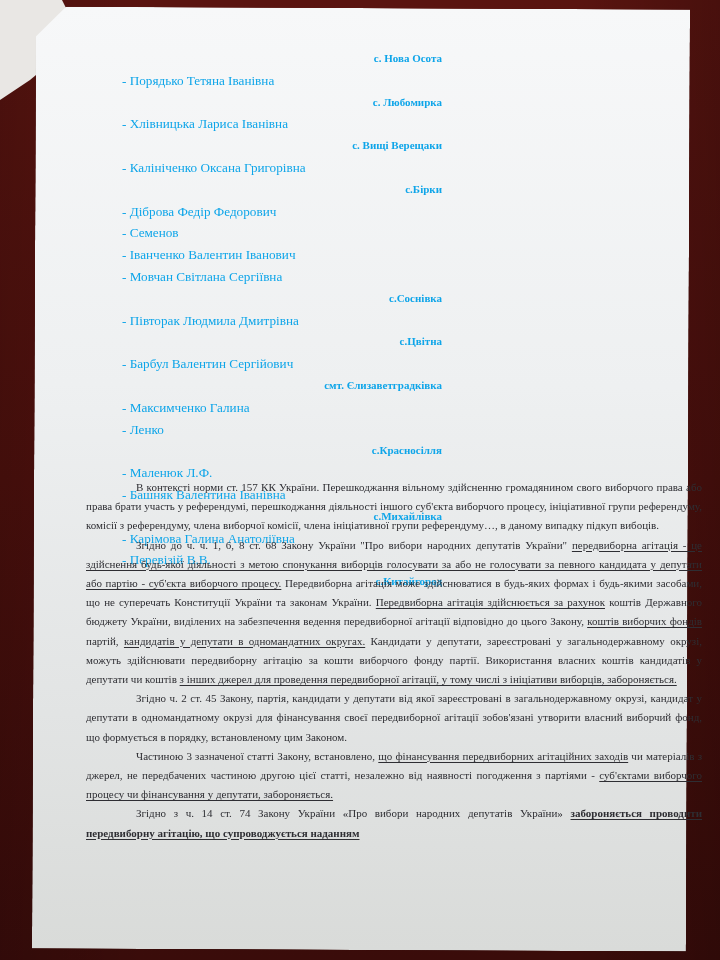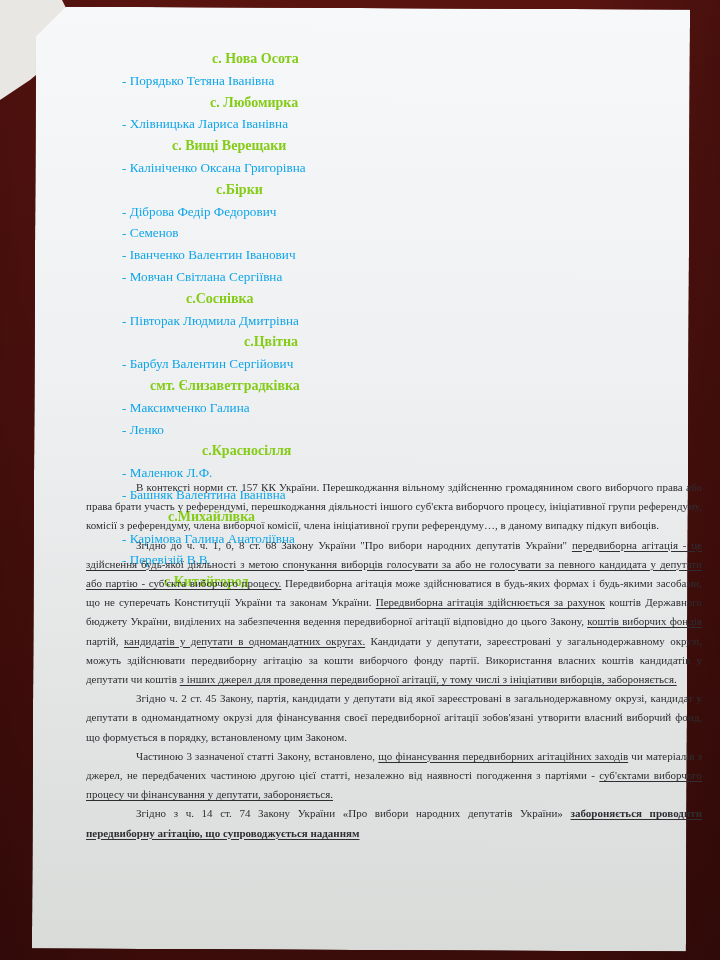--- a/index.html
+++ b/index.html
@@ -46,24 +46,25 @@
       color: #2a2a2e;
       font-size: 13.2px;
     }
     .list {
       position: relative;
       margin-left: 36px;
       width: 320px;
     }
     .loc {
       font-weight: bold;
-      font-size: 14px;
+      font-size: 11px;
       line-height: 21.8px;
-      color: #84cc16;
+      color: #0ea5e9;
       white-space: nowrap;
+      text-align: right;
     }
     .person {
       line-height: 21.8px;
       white-space: nowrap;
       color: #0ea5e9;
     }
     .body-text {
       position: absolute;
       left: 0;
       top: 430px;

